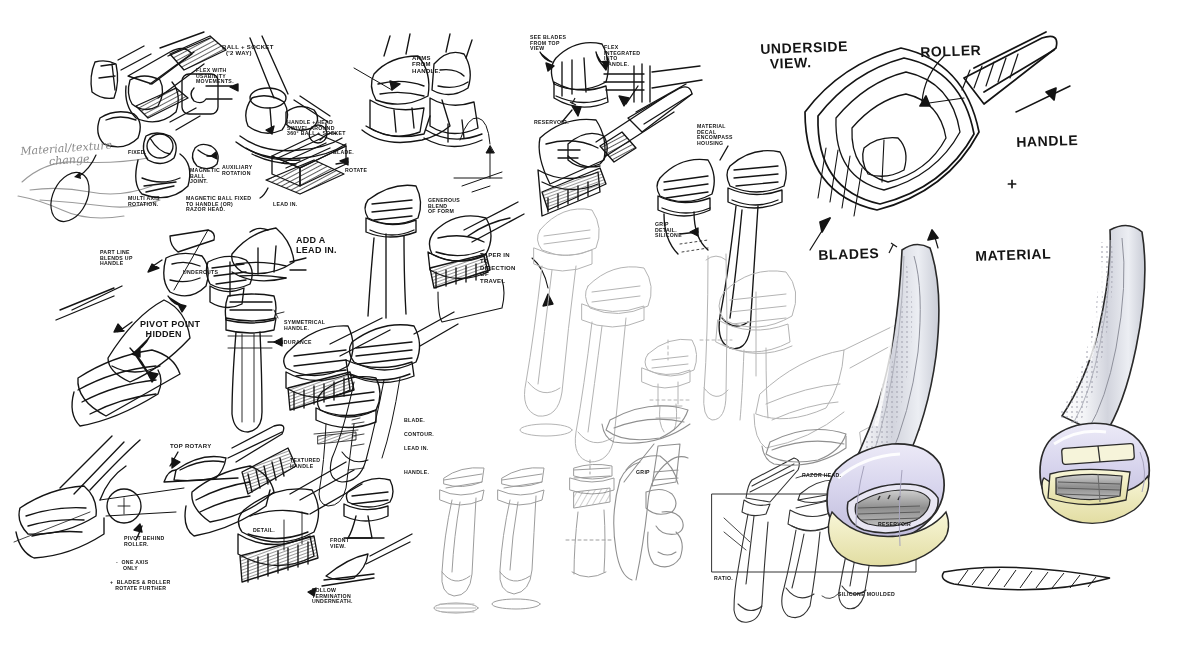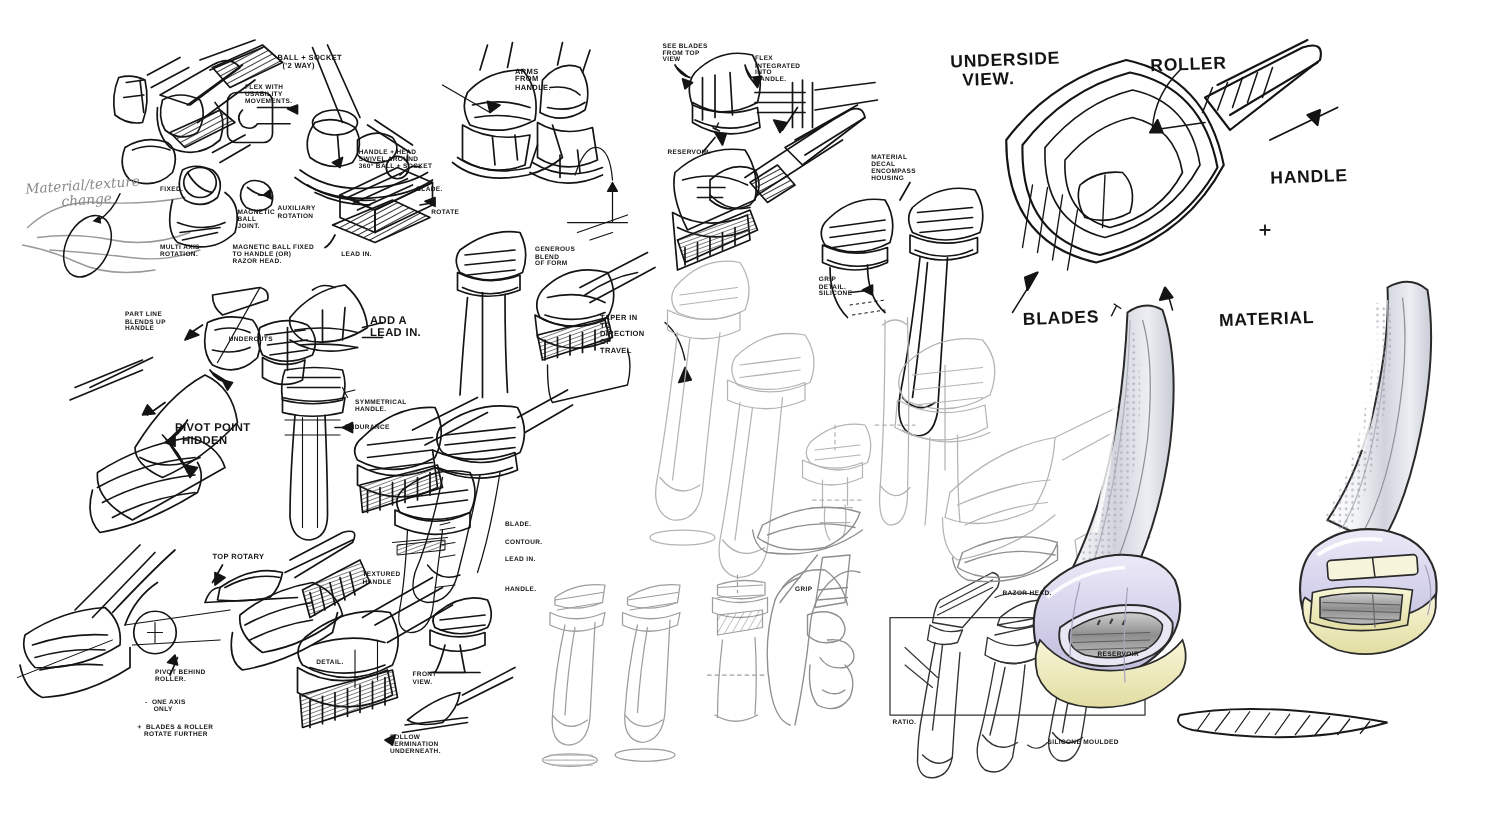--- a/index.html
+++ b/index.html
@@ -657,23 +657,23 @@
       <div class="ann lg" style="left: 818px; top: 248px; transform: rotate(-2deg);">BLADES</div>
       <div class="ann lg" style="left: 975px; top: 249px; transform: rotate(-2deg);">MATERIAL</div>
       <div class="ann xs" style="left: 428px; top: 198px;">GENEROUS
 BLEND
 OF FORM</div>
       <div class="ann sm" style="left: 480px; top: 252px;">TAPER IN
 TO
 DIRECTION
 OF
 TRAVEL</div>
-      <div class="ann md" style="left: 296px; top: 252px;">ADD A
+      <div class="ann md" style="left: 296px; top: 236px;">ADD A
 LEAD IN.</div>
-      <div class="ann md" style="left: 140px; top: 338px;">PIVOT POINT
+      <div class="ann md" style="left: 140px; top: 320px;">PIVOT POINT
   HIDDEN</div>
       <div class="ann xs" style="left: 284px; top: 320px;">SYMMETRICAL
 HANDLE.</div>
       <div class="ann xs" style="left: 276px; top: 340px;">ENDURANCE</div>
       <div class="ann xs" style="left: 183px; top: 270px;">UNDERCUTS</div>
       <div class="ann xs" style="left: 100px; top: 250px;">PART LINE
 BLENDS UP
 HANDLE</div>
       <div class="ann sm" style="left: 170px; top: 443px;">TOP ROTARY</div>
       <div class="ann xs" style="left: 290px; top: 458px;">TEXTURED

